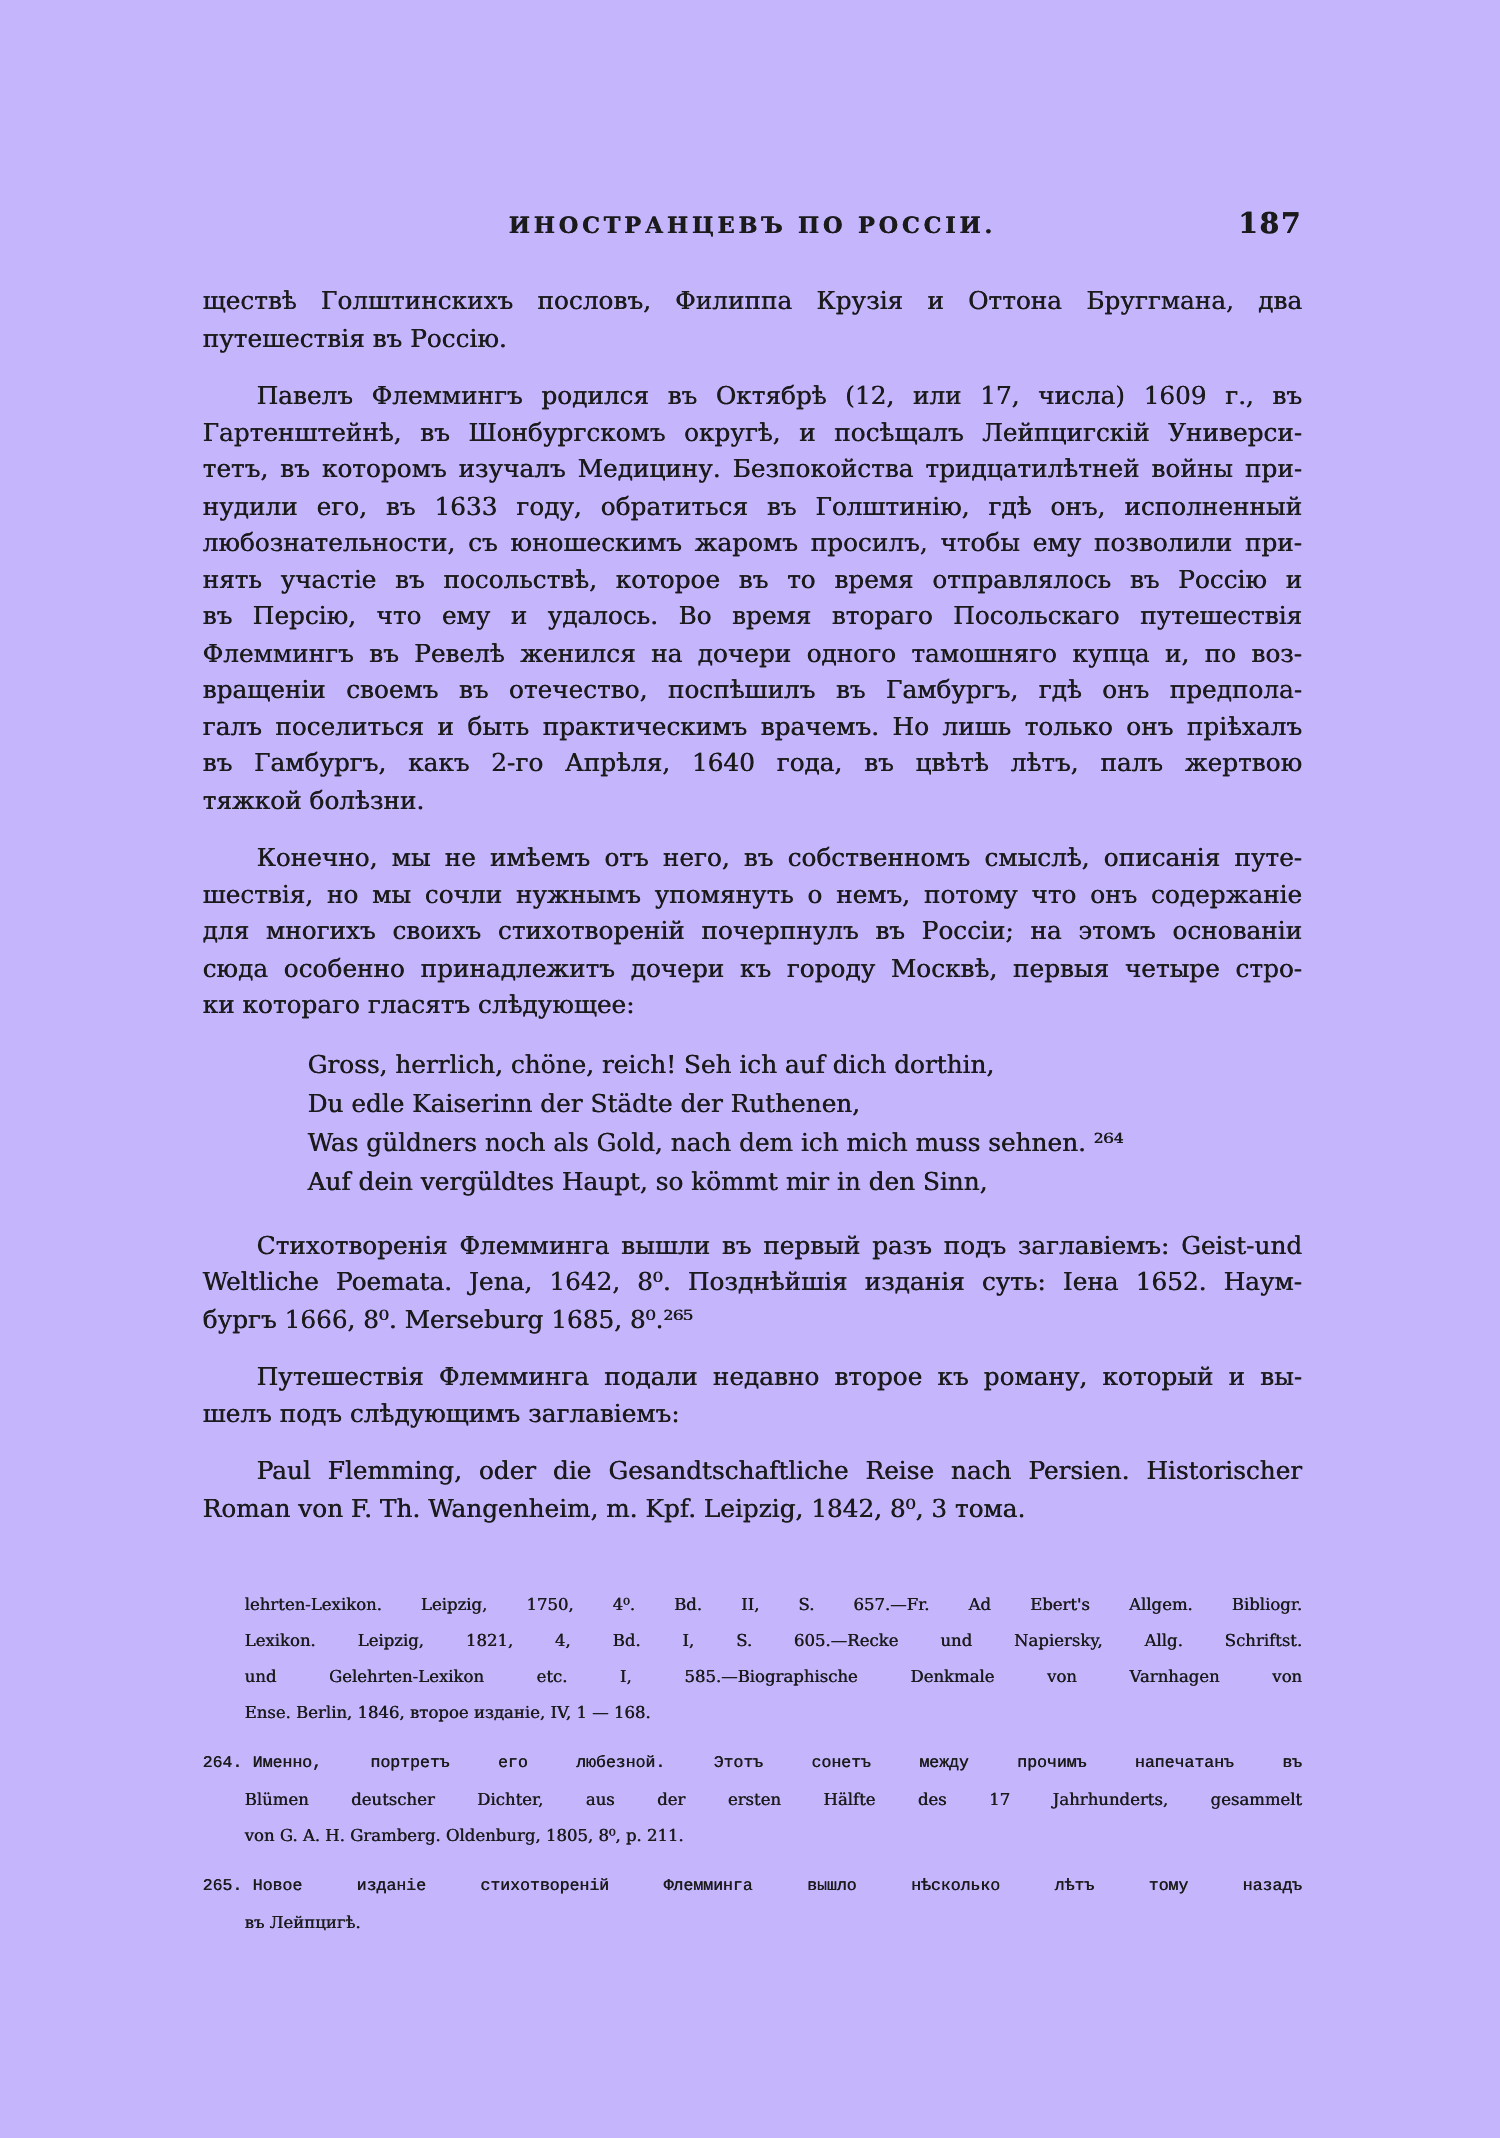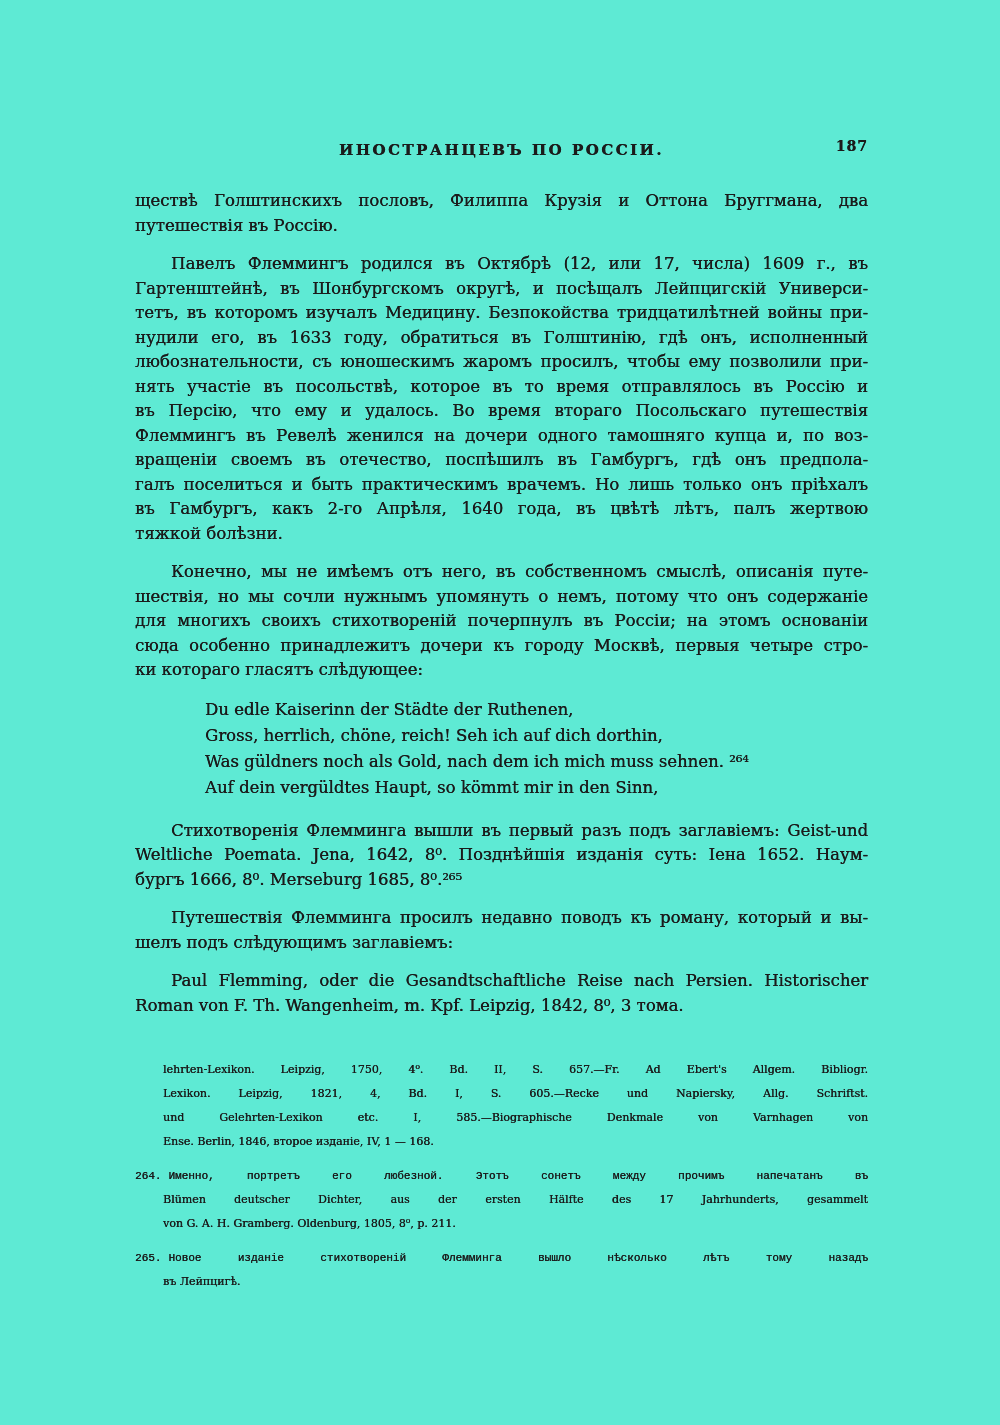--- a/index.html
+++ b/index.html
@@ -1,20 +1,20 @@
 <!DOCTYPE html>
 <html><head>
 <meta charset="utf-8">
 <style>
   html,body{margin:0;padding:0;background:#ffffff;}
   .page{
     position:relative;
     width:1000px;
     height:1425px;
-    background:#5eead4;
+    background:#c4b5fd;
     font-family:"DejaVu Serif", serif;
     color:#1b1b1b;
     text-shadow:0.3px 0 0 currentColor;
     overflow:hidden;
   }
   .content{
     position:absolute;
     left:135px;
     top:141px;
     width:733px;
@@ -24,21 +24,21 @@
     text-align:center;
     font-weight:bold;
     font-size:15px;
     letter-spacing:2.5px;
   }
   .page-number{
     position:absolute;
     right:0;
     top:-3px;
     font-weight:bold;
-    font-size:14px;
+    font-size:19px;
     letter-spacing:1px;
   }
   .para{margin-bottom:14px;}
   .line{
     font-size:16.5px;
     line-height:24.5px;
     text-align:justify;
     text-align-last:justify;
   }
   .line.indent{text-indent:36px;}
@@ -92,34 +92,34 @@
 
     <div class="para">
       <div class="line indent">Конечно, мы не имѣемъ отъ него, въ собственномъ смыслѣ, описанія путе-</div>
       <div class="line">шествія, но мы сочли нужнымъ упомянуть о немъ, потому что онъ содержаніе</div>
       <div class="line">для многихъ своихъ стихотвореній почерпнулъ въ Россіи; на этомъ основаніи</div>
       <div class="line">сюда особенно принадлежитъ дочери къ городу Москвѣ, первыя четыре стро-</div>
       <div class="line end">ки котораго гласятъ слѣдующее:</div>
     </div>
 
     <div class="verse">
+      <div class="line">Gross, herrlich, chöne, reich! Seh ich auf dich dorthin,</div>
       <div class="line">Du edle Kaiserinn der Städte der Ruthenen,</div>
-      <div class="line">Gross, herrlich, chöne, reich! Seh ich auf dich dorthin,</div>
       <div class="line">Was güldners noch als Gold, nach dem ich mich muss sehnen. ²⁶⁴</div>
       <div class="line">Auf dein vergüldtes Haupt, so kömmt mir in den Sinn,</div>
     </div>
 
     <div class="para">
       <div class="line indent">Стихотворенія Флемминга вышли въ первый разъ подъ заглавіемъ: Geist-und</div>
       <div class="line">Weltliche Poemata. Jena, 1642, 8⁰. Позднѣйшія изданія суть: Іена 1652. Наум-</div>
       <div class="line end">бургъ 1666, 8⁰. Merseburg 1685, 8⁰.²⁶⁵</div>
     </div>
 
     <div class="para">
-      <div class="line indent">Путешествія Флемминга просилъ недавно поводъ къ роману, который и вы-</div>
+      <div class="line indent">Путешествія Флемминга подали недавно второе къ роману, который и вы-</div>
       <div class="line end">шелъ подъ слѣдующимъ заглавіемъ:</div>
     </div>
 
     <div class="para latin-title">
       <div class="line indent">Paul Flemming, oder die Gesandtschaftliche Reise nach Persien. Historischer</div>
       <div class="line end">Roman von F. Th. Wangenheim, m. Kpf. Leipzig, 1842, 8⁰, 3 тома.</div>
     </div>
 
     <div class="footnotes">
 

